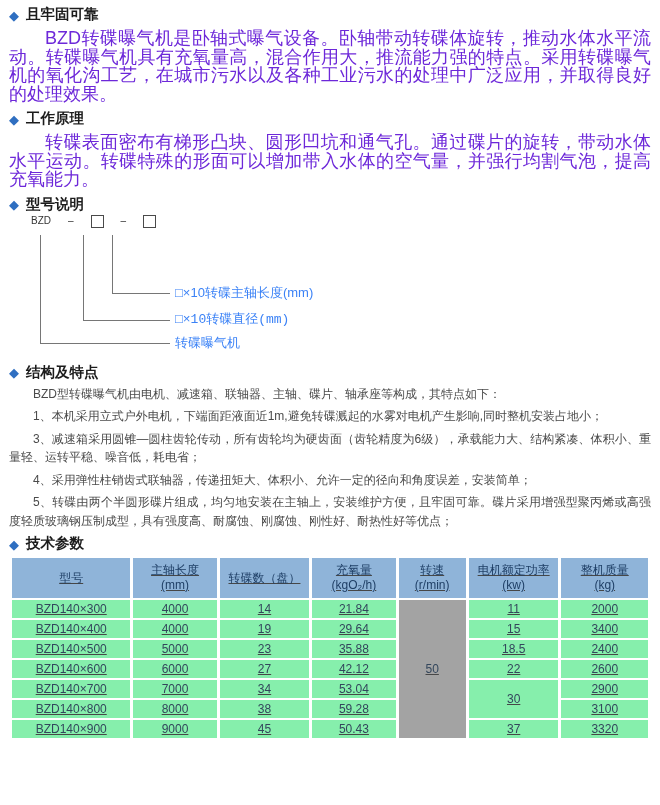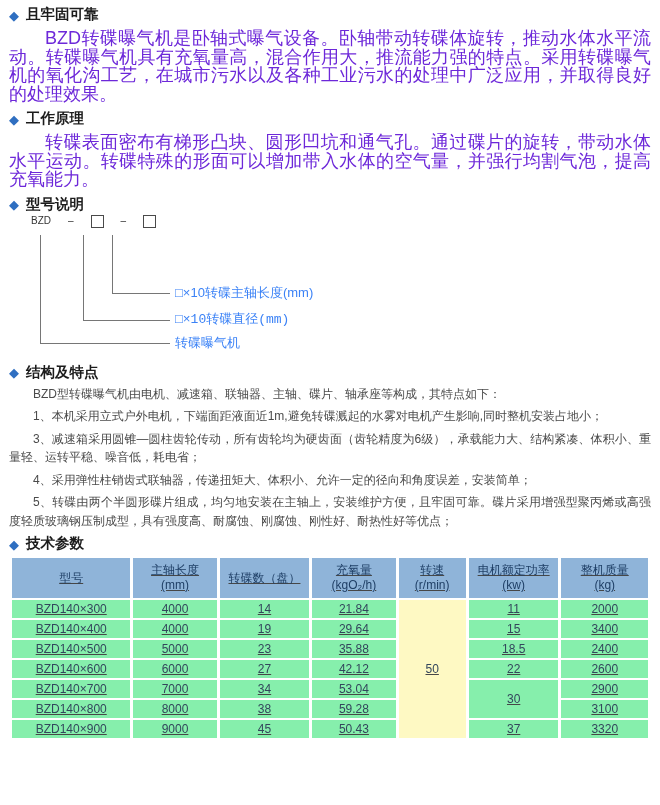--- a/index.html
+++ b/index.html
@@ -59,21 +59,21 @@
     border-left:3px solid #fff;border-right:3px solid #fff;
     text-align:center;vertical-align:middle;padding:0;
   }
   table.specs thead th{
     background:#8fb4d9;color:#1f3f66;font-weight:normal;
     height:40px;line-height:15px;
   }
   table.specs tbody td{
     background:#86efac;color:#33465c;height:18px;
   }
-  table.specs tbody td.speed{background:#fef9c3;}
+  table.specs tbody td.speed{background:#a3a3a3;}
   .h-l{line-height:15px;}
 </style>
 </head>
 <body>
 
 <div class="page">
 
   <section>
     <h2 class="sec-title">
       <span class="diamond">◆</span>

